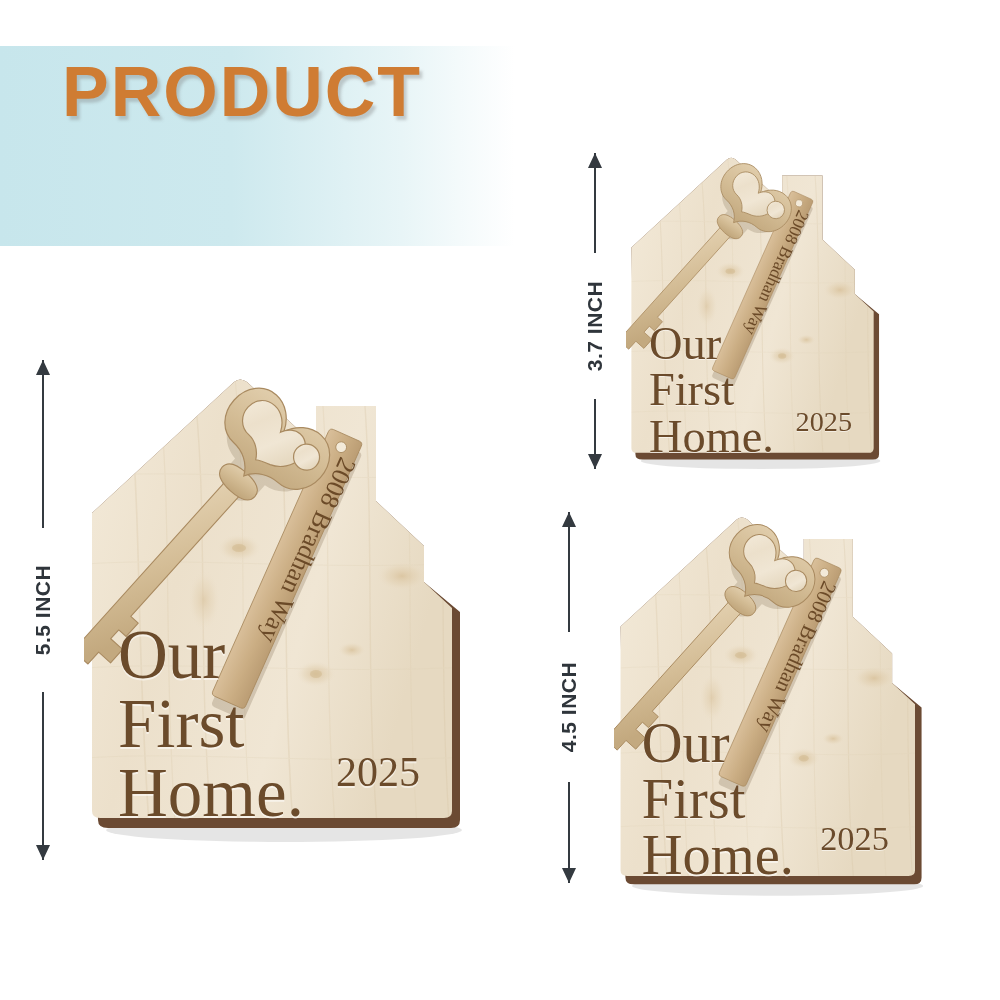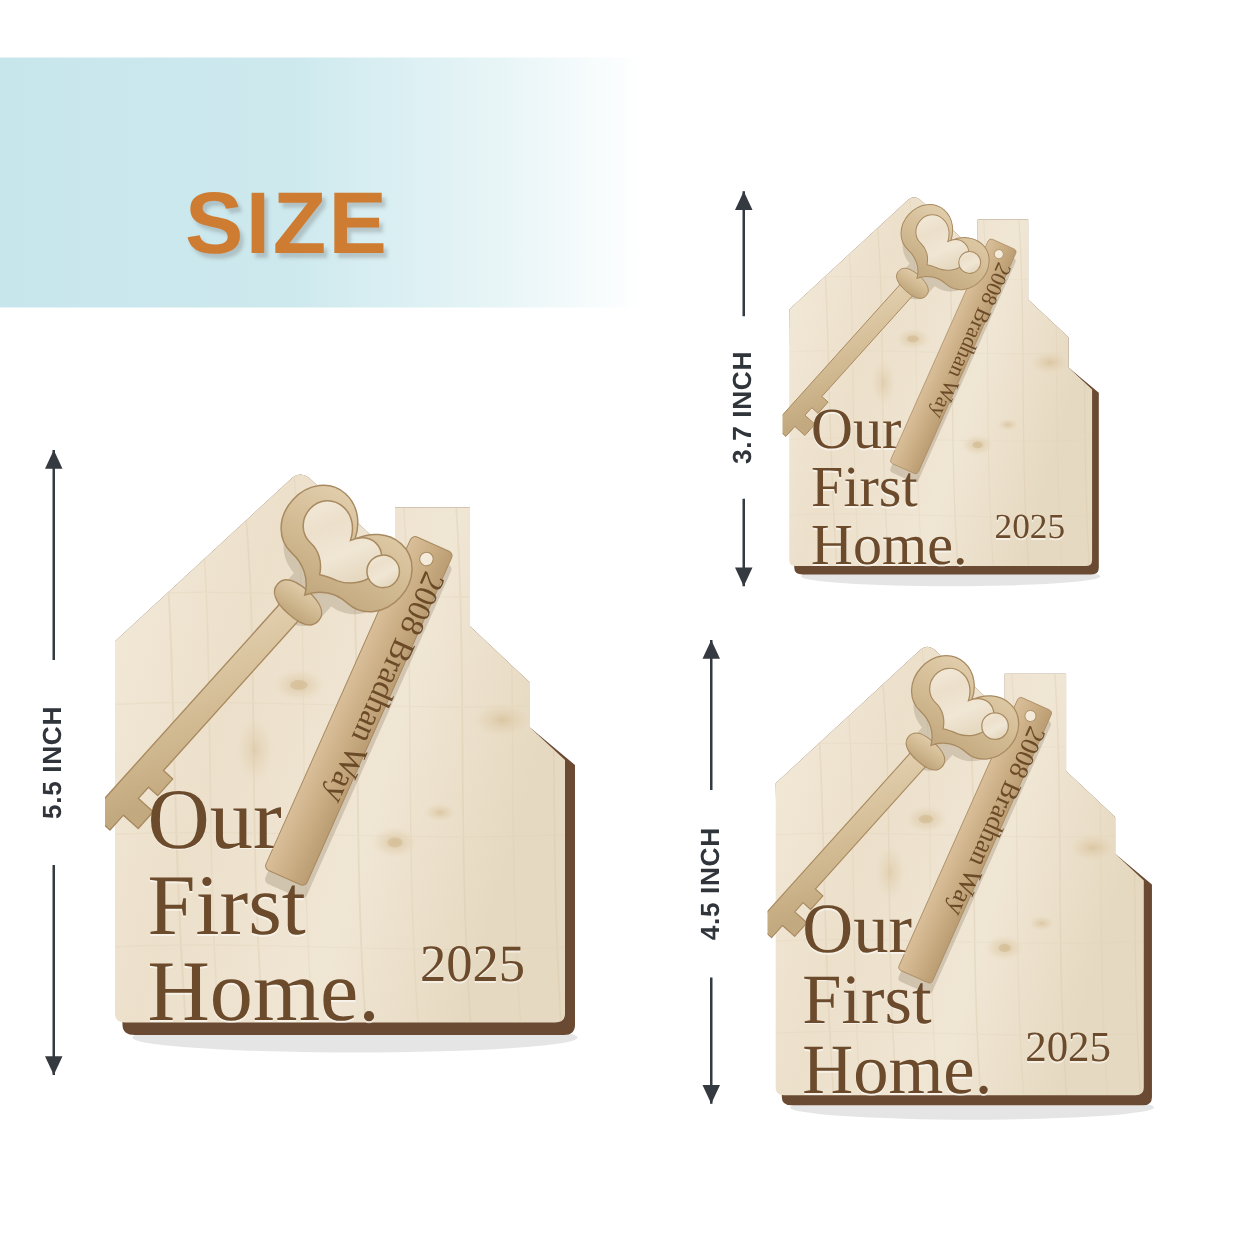--- a/index.html
+++ b/index.html
@@ -96,21 +96,21 @@
     color:#6b4a28;
     font-family:"Liberation Serif", serif;
     white-space:nowrap;
     font-weight:normal;
   }
 </style>
 </head>
 <body>
 
 <div id="title-banner">
-  <div class="ttl" id="title-line-2">SIZE</div>
+  <div class="ttl" id="title-line-1">PRODUCT</div>
 </div>
 
 <div class="measure" id="measure-large">
   <div class="axis"></div>
   <div class="head up"></div>
   <div class="head down"></div>
   <div class="cap">
     <span>5.5 INCH</span>
   </div>
 </div>

